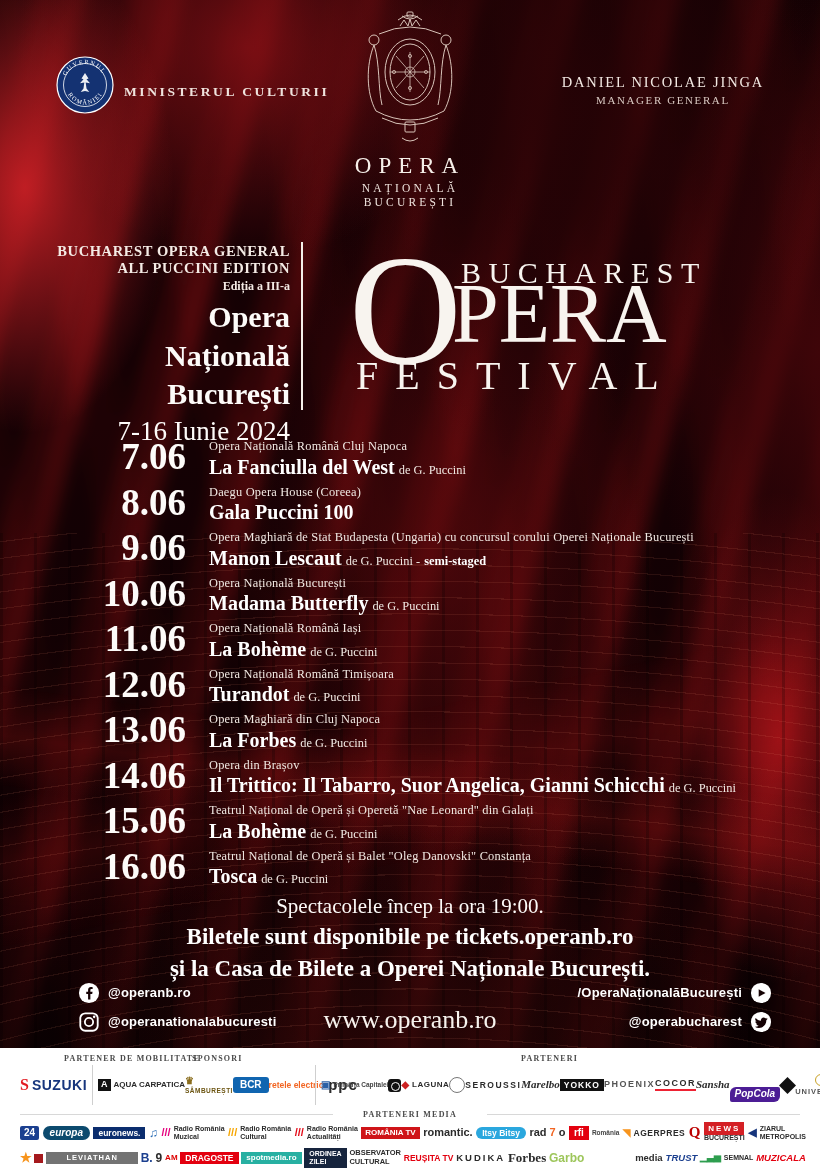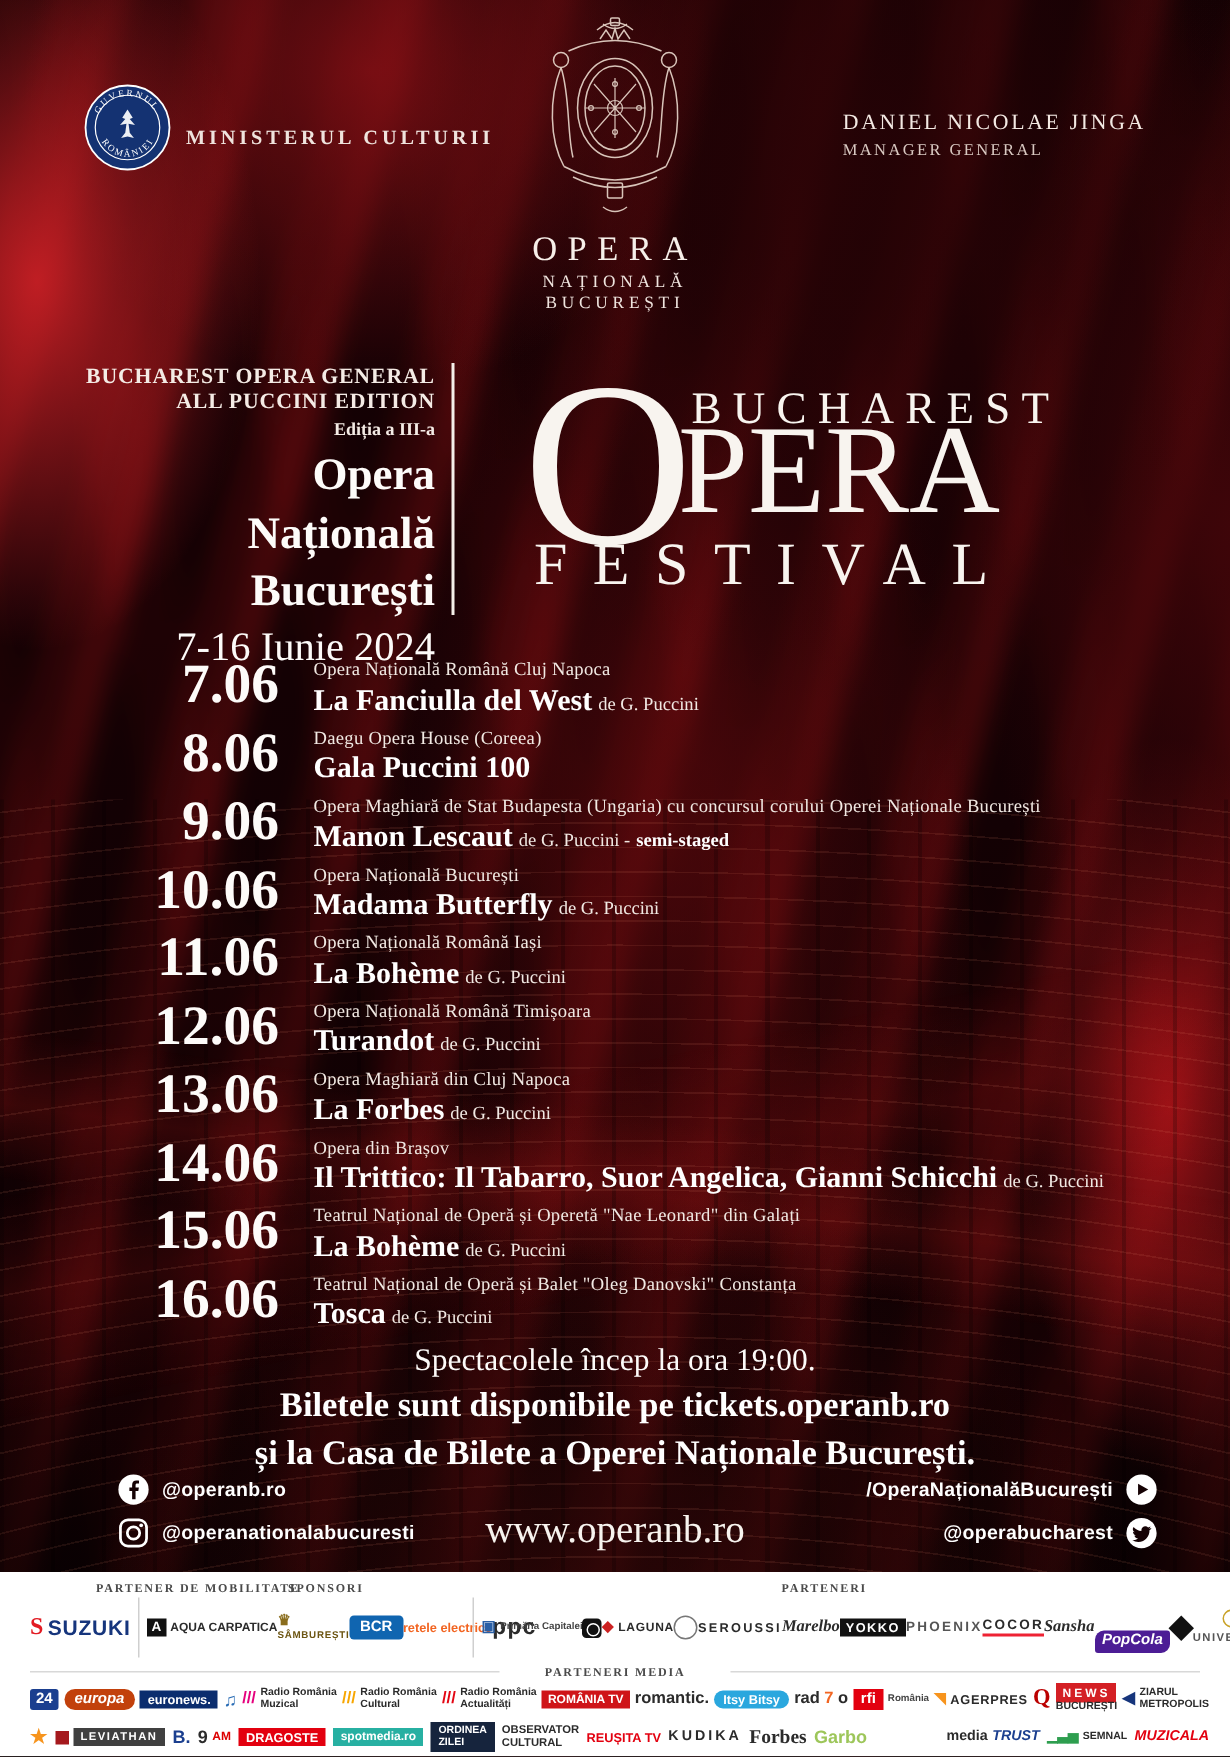--- a/index.html
+++ b/index.html
@@ -30,21 +30,21 @@
   .bg-vignette{position:absolute;inset:0;background:
       radial-gradient(ellipse 120% 90% at 50% 40%, rgba(0,0,0,0) 55%, rgba(0,0,0,.45) 100%);}
 
   
   .gov{position:absolute;left:56px;top:56px;width:58px;height:58px;}
   .ministry{position:absolute;left:124px;top:84px;font-size:13.5px;letter-spacing:2.6px;color:#efe3dd;font-weight:600;}
   .crest{position:absolute;left:352px;top:10px;}
   .operalogo{position:absolute;left:336px;top:152px;width:148px;text-align:center;line-height:1.25;}
   .operalogo .l1{font-size:23px;letter-spacing:7px;color:#f6efe9;}
   .operalogo .l2,.operalogo .l3{font-size:11.5px;letter-spacing:3.2px;color:#efe4de;}
-  .director{position:absolute;right:56px;top:72px;text-align:left;line-height:1.45;}
+  .director{position:absolute;right:56px;top:72px;text-align:center;line-height:1.45;}
   .director .nm{font-size:14.5px;letter-spacing:1.8px;color:#f3e9e3;}
   .director .tl{font-size:11px;letter-spacing:1.6px;color:#d9c9c2;}
 
   
   .mast-left{position:absolute;left:40px;top:243px;width:250px;text-align:right;}
   .kick{font-size:14.5px;font-weight:700;letter-spacing:.6px;color:#f4ebe5;line-height:1.18;}
   .edition{font-size:12px;font-weight:700;color:#f4ebe5;margin-top:2px;}
   .org{font-size:30px;font-weight:700;line-height:1.02;margin-top:8px;color:#fdfbf9;}
   .mdates{font-size:27px;margin-top:6px;color:#fdfbf9;}
   .vline{position:absolute;left:301px;top:242px;width:2px;height:168px;background:#f5efe9;}
@@ -113,39 +113,39 @@
   .yokko{background:#111;color:#fff;padding:2px 4px;font-size:8.5px;letter-spacing:1px;}
   .phoenix{letter-spacing:1.5px;color:#555;font-size:9px;}
   .cocor{letter-spacing:1.5px;font-size:9px;border-bottom:2px solid #e23;}
   .sansha{font-family:"Liberation Serif",serif;font-style:italic;font-size:11px;}
   .popcola{background:#4c1d95;color:#fff;border-radius:6px 2px 6px 2px;padding:2px 5px;font-style:italic;font-size:10px;margin-top:19px;}
   .blackdiamond{width:15px;height:15px;background:#111;display:inline-block;transform:rotate(45deg) scale(.8);}
   .universal .lbl{font-size:7.5px;letter-spacing:1px;color:#555;}
   .goldarc{width:10px;height:10px;border:1.5px solid #c9a227;border-radius:50%;display:inline-block;}
 
   .digi24{background:#1b3f8f;color:#fff;padding:2px 4px;border-radius:2px;font-weight:900;font-size:10px;}
-  .europa{background:#c2410c;color:#fff;border-radius:10px;padding:2px 7px;font-style:italic;font-weight:900;font-size:10px;}
+  .europa{background:#0c4a6e;color:#fff;border-radius:10px;padding:2px 7px;font-style:italic;font-weight:900;font-size:10px;}
   .euronews{background:#0b2d6e;color:#fff;padding:2px 5px;font-size:8.5px;}
   .dancer{color:#2a6db5;font-size:12px;}
   .slashes-m{color:#e5007d;font-weight:900;font-size:11px;}
   .slashes-c{color:#f7a600;font-weight:900;font-size:11px;}
   .slashes-a{color:#e30613;font-weight:900;font-size:11px;}
   .rrtv{background:#cf1418;color:#fff;padding:2px 4px;font-size:8px;font-weight:900;}
   .romantic{font-size:11px;font-weight:900;}
   .itsy{background:#2aa7de;color:#fff;border-radius:10px;padding:2px 6px;font-size:8.5px;font-weight:900;}
   .radio7{font-size:11px;font-weight:900;} .radio7 .seven{color:#f26522;}
   .rfi{background:#e3000f;color:#fff;padding:2px 5px;font-weight:900;font-size:10px;}
   .rfisub{font-size:6.5px;color:#444;}
   .agerbird{color:#f7941d;font-size:10px;}
   .agerpres .lbl{font-size:8.5px;letter-spacing:.5px;}
   .qmag{color:#b00;font-family:"Liberation Serif",serif;font-size:15px;font-weight:700;}
   .news{background:#d42025;color:#fff;padding:2px 4px;letter-spacing:2px;font-size:8px;}
   .metroM{color:#16357c;font-size:11px;}
   .star{color:#f7941d;font-size:13px;}
-  .leviathan{background:#404040;color:#fff;padding:2px 5px;font-size:7.5px;letter-spacing:1px;}
+  .leviathan{background:#737373;color:#fff;padding:2px 20px;font-size:7.5px;letter-spacing:1px;}
   .redsq{width:9px;height:9px;background:#a5191d;display:inline-block;}
   .bmag{color:#1b3f8f;font-weight:900;font-size:12px;}
   .nineam{font-size:12px;font-weight:900;} .nineam .am{color:#d00;font-size:8px;}
   .dragoste{background:#e3000f;color:#fff;padding:2px 5px;font-weight:900;font-size:8.5px;}
   .spotmedia{background:#27b0a2;color:#fff;padding:2px 5px;font-size:8px;}
   .ordinea{background:#16243d;color:#fff;padding:2px 5px;font-size:7px;}
   .observator{font-size:7.5px;font-weight:900;}
   .reusita{color:#e3000f;font-size:8.5px;font-weight:900;}
   .kudika{letter-spacing:2px;font-size:9.5px;}
   .forbes{font-family:"Liberation Serif",serif;font-size:13px;font-weight:700;}

